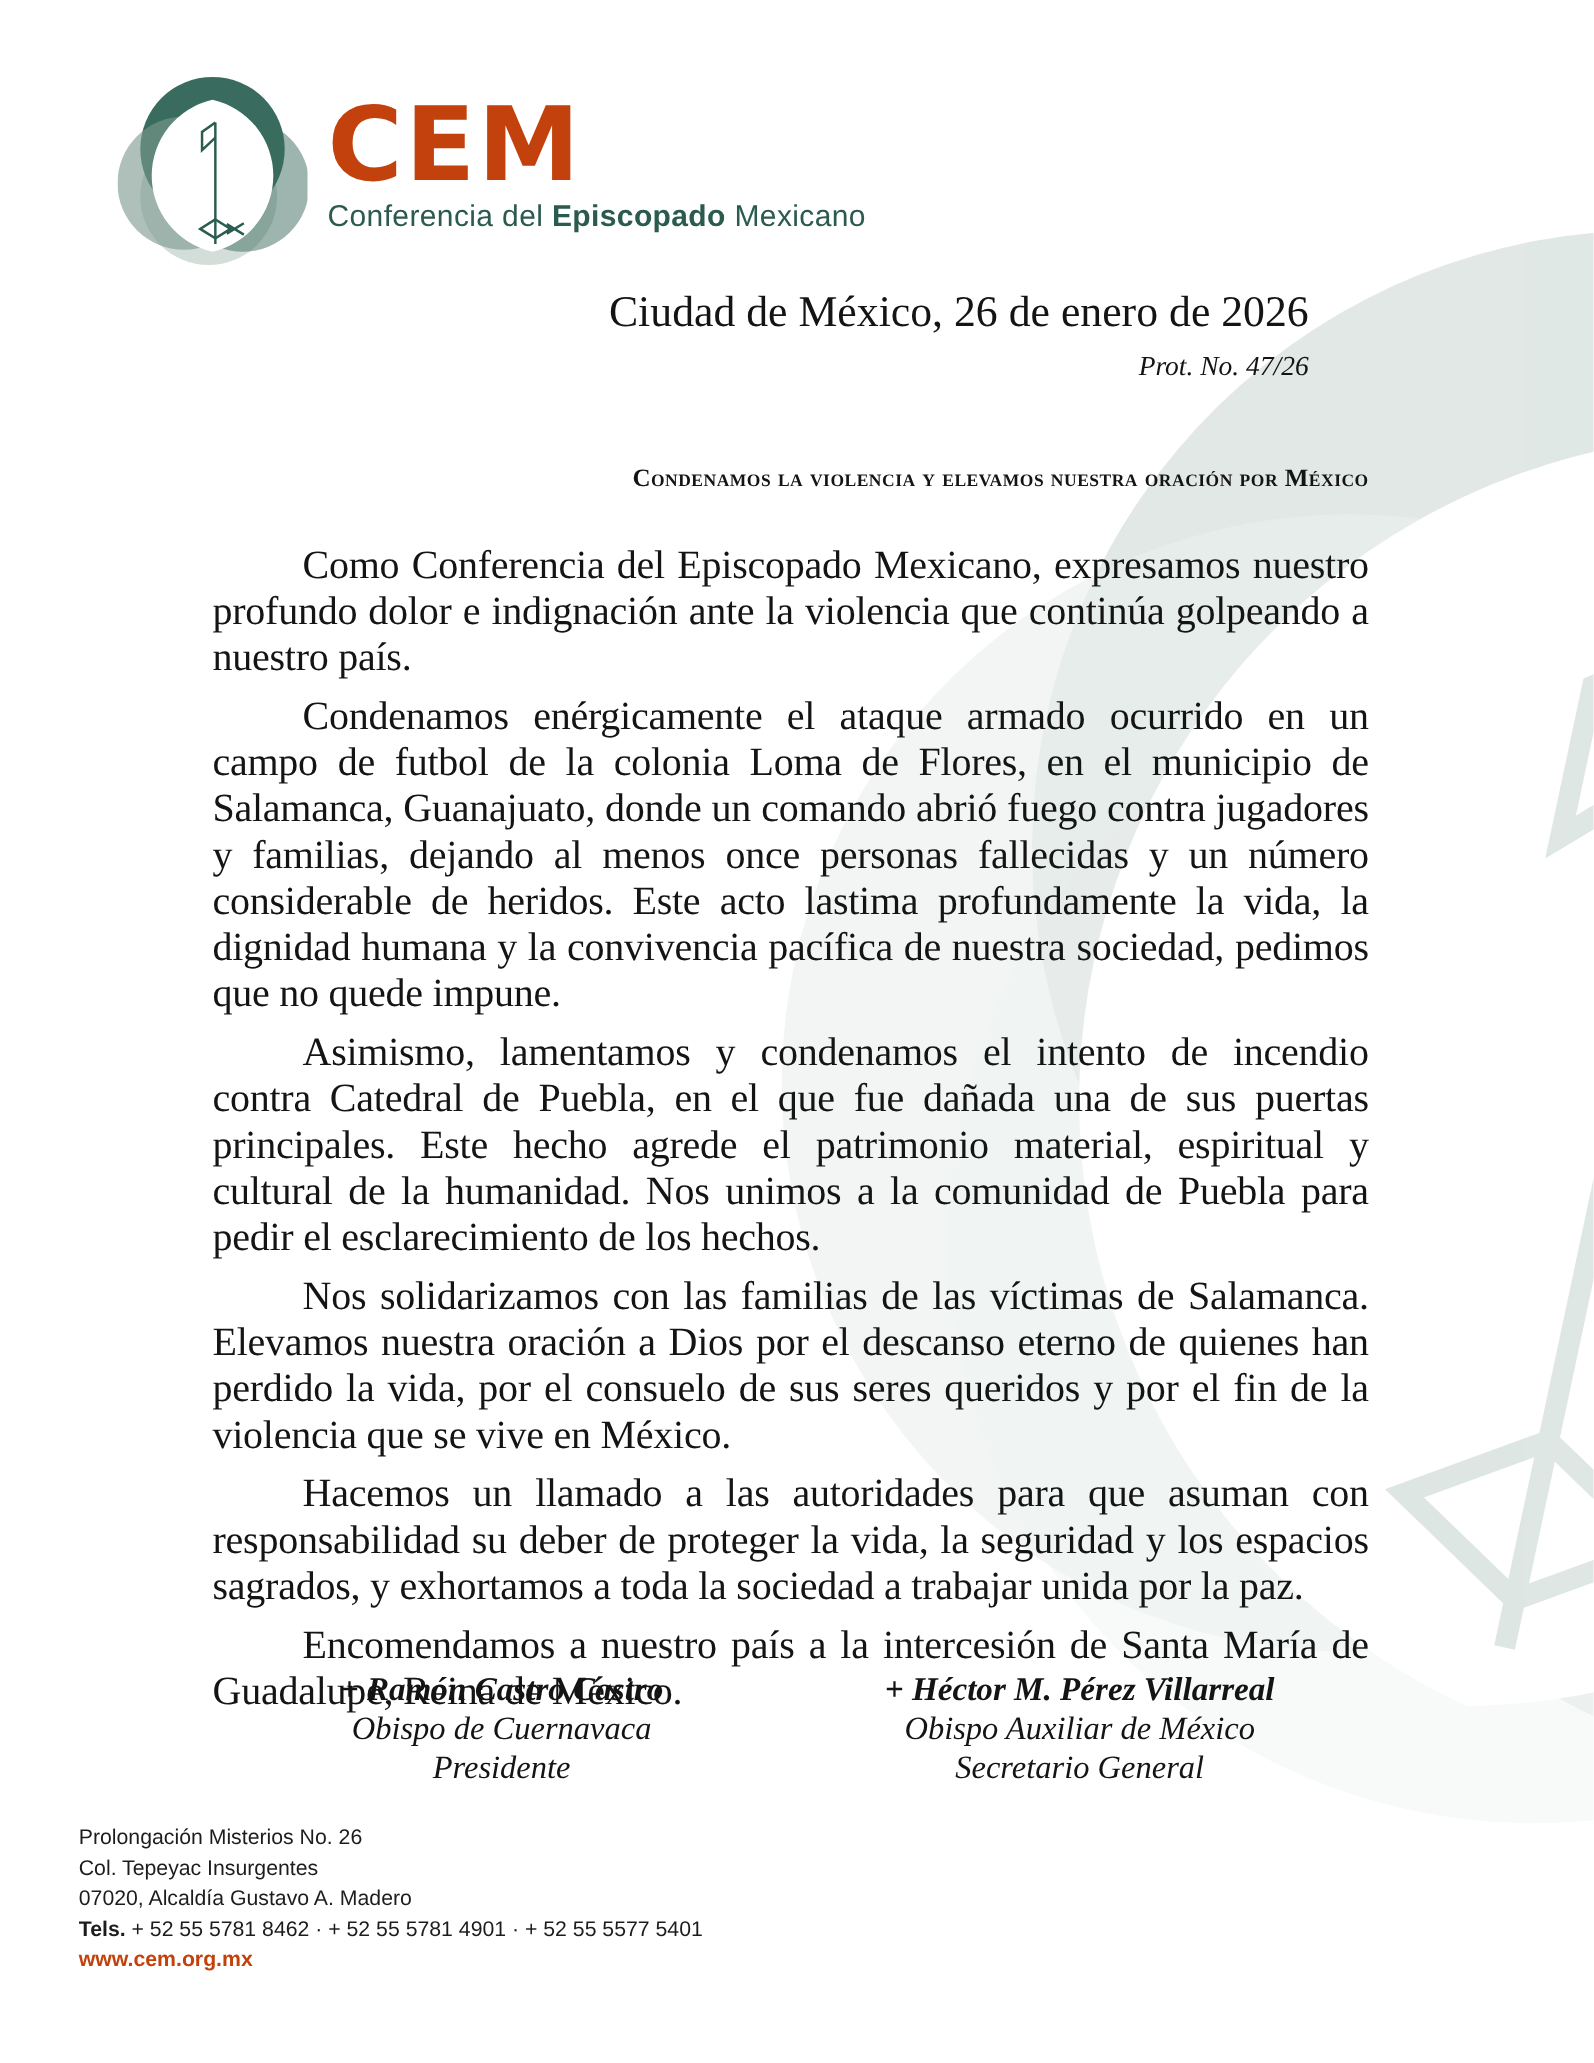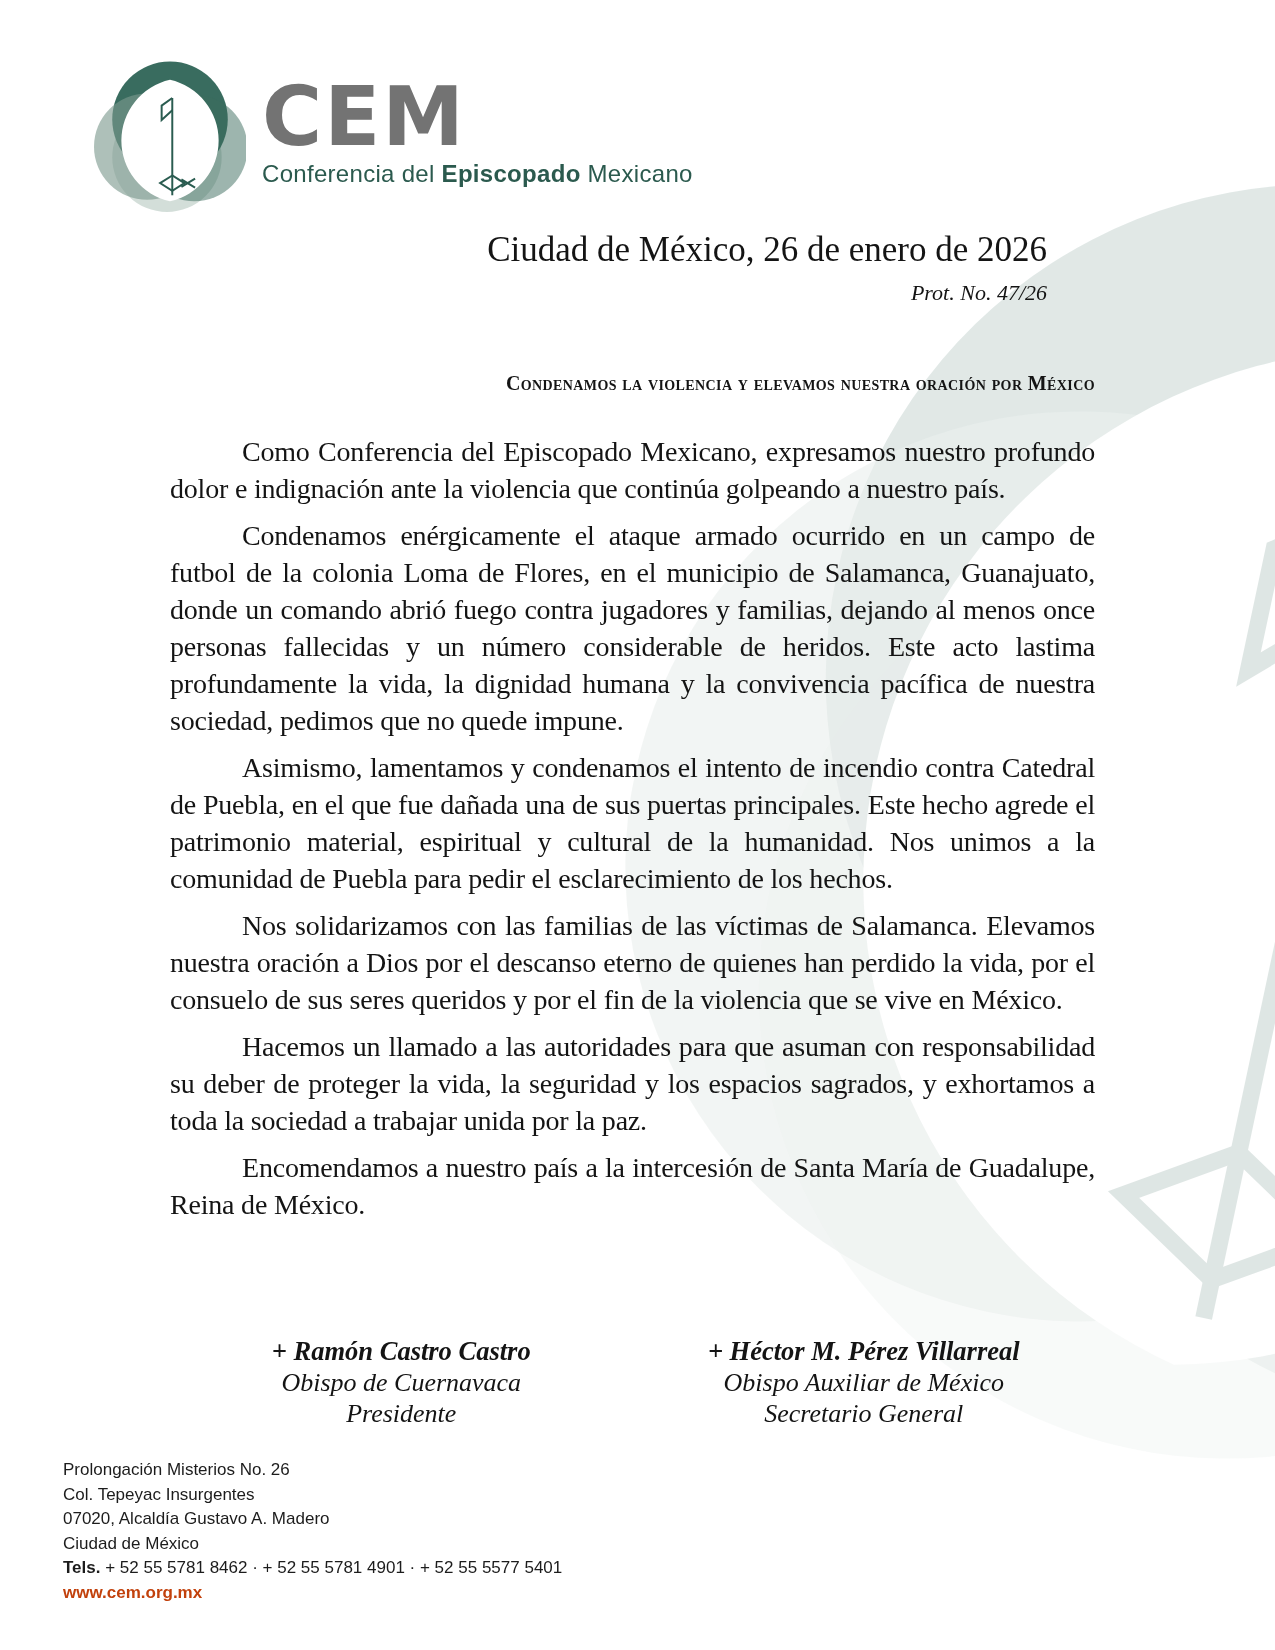--- a/index.html
+++ b/index.html
@@ -40,21 +40,21 @@
   }
   
   .doc-title {
     position:absolute; left:170px; top:372px; width:925px; z-index:2;
     text-align:right; font-weight:bold; font-variant:small-caps;
     font-size:20px; letter-spacing:0.4px;
   }
   
   .letter-body { position:absolute; left:170px; top:433px; width:925px; z-index:2; }
   .letter-body p {
-    margin:0 0 10px 0; font-size:28px; line-height:37px;
+    margin:0 0 10px 0; font-size:32px; line-height:37px;
     letter-spacing:-0.2px; text-align:justify; text-indent:72px;
   }
   
   .signatures {
     position:absolute; left:170px; top:1336px; width:925px; z-index:2;
     display:flex;
     font-style:italic;
   }
   .sig { flex:1; text-align:center; }
   .sig-name { font-weight:bold; font-size:26.5px; line-height:31px; }
@@ -95,21 +95,21 @@
     <svg viewBox="0 0 200 200" width="1300" height="1300">
         <use href="#cemMark"></use>
       </svg>
   </div>
 
   <div class="logo-row">
     <svg class="logo-mark" viewBox="0 0 200 200">
         <use href="#cemMark"></use>
       </svg>
     <div class="logo-text">
-      <div class="cem-acronym" style="color: #737373;">CEM</div>
+      <div class="cem-acronym" style="color: #c2410c;">CEM</div>
       <div class="cem-tagline" style="color: rgb(43, 90, 78);"><span>Conferencia del </span><b>Episcopado</b><span> Mexicano</span></div>
     </div>
   </div>
 
   <div class="dateline">Ciudad de México, 26 de enero de 2026</div>
   <div class="protocol">Prot. No. 47/26</div>
 
   <div class="doc-title">Condenamos la violencia y elevamos nuestra oración por México</div>
 
   <div class="letter-body">
@@ -131,18 +131,17 @@
       <div class="sig-name">+ Héctor M. Pérez Villarreal</div>
       <div class="sig-role">Obispo Auxiliar de México</div>
       <div class="sig-role">Secretario General</div>
     </div>
   </div>
 
   <div class="footer">
     <div>Prolongación Misterios No. 26</div>
     <div>Col. Tepeyac Insurgentes</div>
     <div>07020, Alcaldía Gustavo A. Madero</div>
-    <div>Ciudad de México</div>
     <div><span class="tels-label">Tels.</span><span> + 52 55 5781 8462 · + 52 55 5781 4901 · + 52 55 5577 5401</span></div>
     <div><a href="#" class="website-link" title="www.cem.org.mx" style="color: #c2410c;">www.cem.org.mx</a></div>
   </div>
 
 </div>
 
 </body></html>

